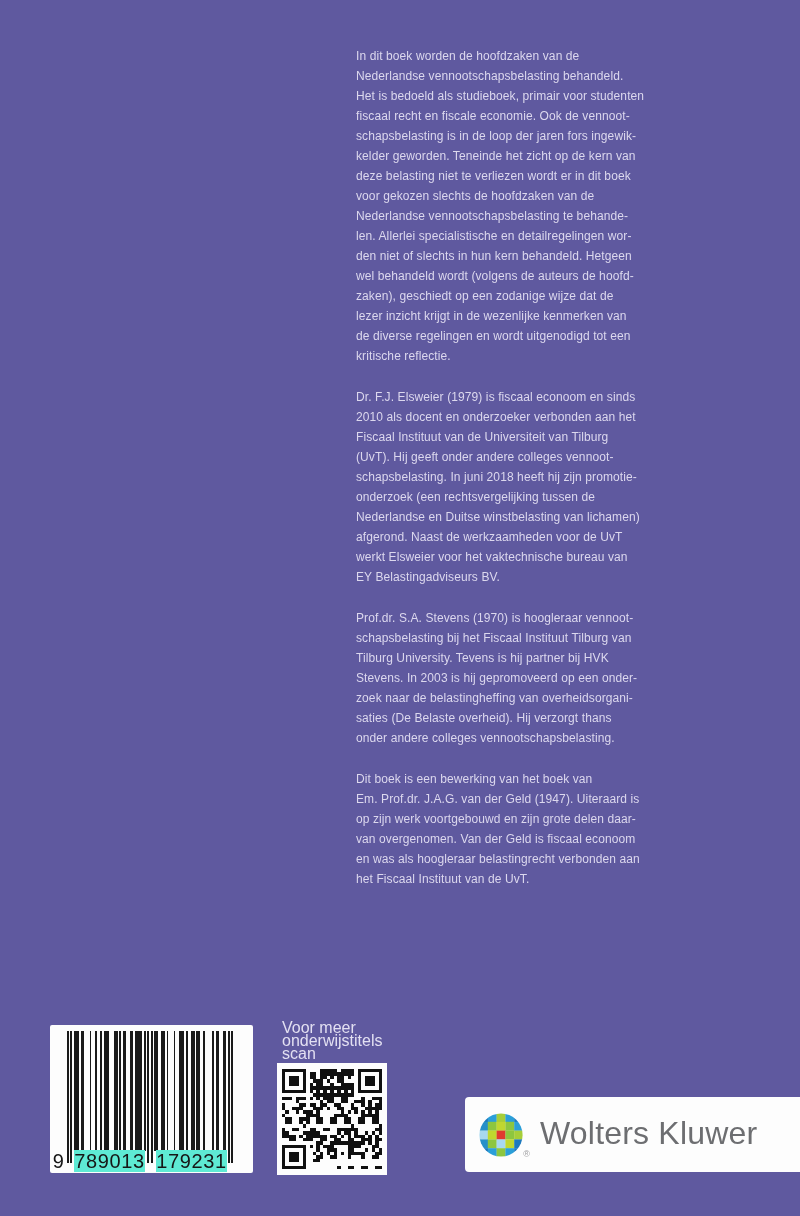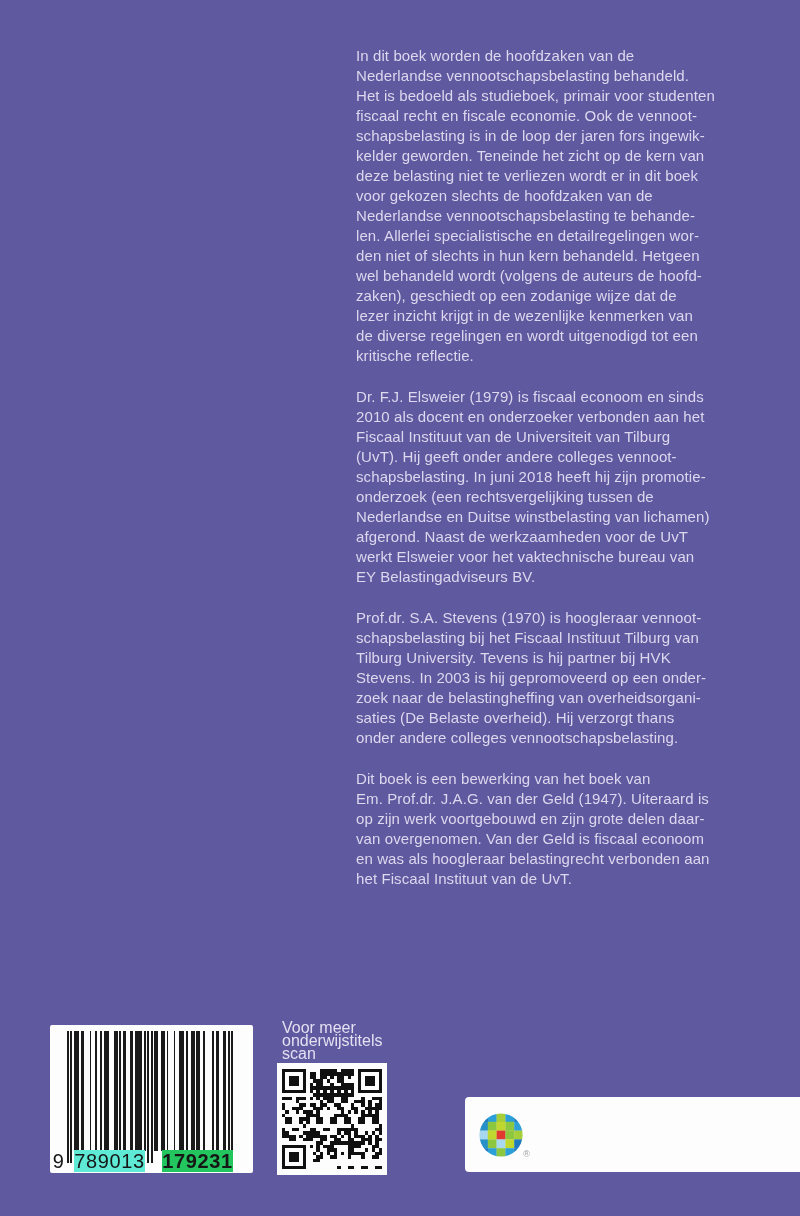--- a/index.html
+++ b/index.html
@@ -7,40 +7,40 @@
     width: 800px; height: 1216px;
     position: relative; overflow: hidden;
     font-family: "Liberation Sans", sans-serif;
     background: #5f599f;
   }
   .cover { position: absolute; inset: 0; }
 
   
   .blurb {
     position: absolute; left: 356px; top: 46px; width: 412px;
-    color: #dcd8ee; font-size: 15px; line-height: 20px; letter-spacing: 0.1px;
+    color: #dcd8ee; font-size: 12px; line-height: 20px; letter-spacing: 0.1px;
   }
   .blurb p { margin: 0 0 21px 0; white-space: pre-line; }
 
   
   .barcode-box {
     position: absolute; left: 50px; top: 1025px; width: 203px; height: 148px;
     background: #fdfdfd; border-radius: 2px;
   }
   .barcode-box svg.bars {
     position: absolute; left: 17px; top: 6px; width: 166px; height: 132px;
   }
   .barcode-digits {
     position: absolute; left: 0; top: 125px; width: 100%; height: 22px;
     font-size: 20px; color: #161616; line-height: 22px;
   }
   .barcode-digits span { position: absolute; text-align: center; letter-spacing: 0.6px; }
   .bd-0 { left: 0; width: 17px; }
   .bd-1 { left: 24px; width: 71px; background: #5eead4; }
-  .bd-2 { left: 112px; width: 71px; background: #22c55e; font-weight: bold; }
+  .bd-2 { left: 106px; width: 71px; background: #5eead4; }
 
   
   .qr-label {
     position: absolute; left: 282px; top: 1021px;
     color: #e3e0f2; font-size: 16px; line-height: 13px; white-space: pre-line;
   }
   .qr-box {
     position: absolute; left: 277px; top: 1063px; width: 110px; height: 112px;
     background: #fdfdfd;
   }
@@ -627,15 +627,16 @@
             <rect x="35.2" y="26.400000000000002" width="9" height="9" fill="#1e79bd"></rect>
             <rect x="0" y="35.2" width="9" height="9" fill="#1e79bd"></rect>
             <rect x="8.8" y="35.2" width="9" height="9" fill="#2b9fd8"></rect>
             <rect x="17.6" y="35.2" width="9" height="9" fill="#8dc63f"></rect>
             <rect x="26.400000000000002" y="35.2" width="9" height="9" fill="#2b9fd8"></rect>
             <rect x="35.2" y="35.2" width="9" height="9" fill="#1e79bd"></rect>
           </g>
         </svg>
       <span class="reg-mark">®</span>
     </div>
+    <span class="publisher-name" style="color: rgb(109, 110, 113);">Wolters Kluwer</span>
   </div>
 
 </div>
 
 </body></html>

